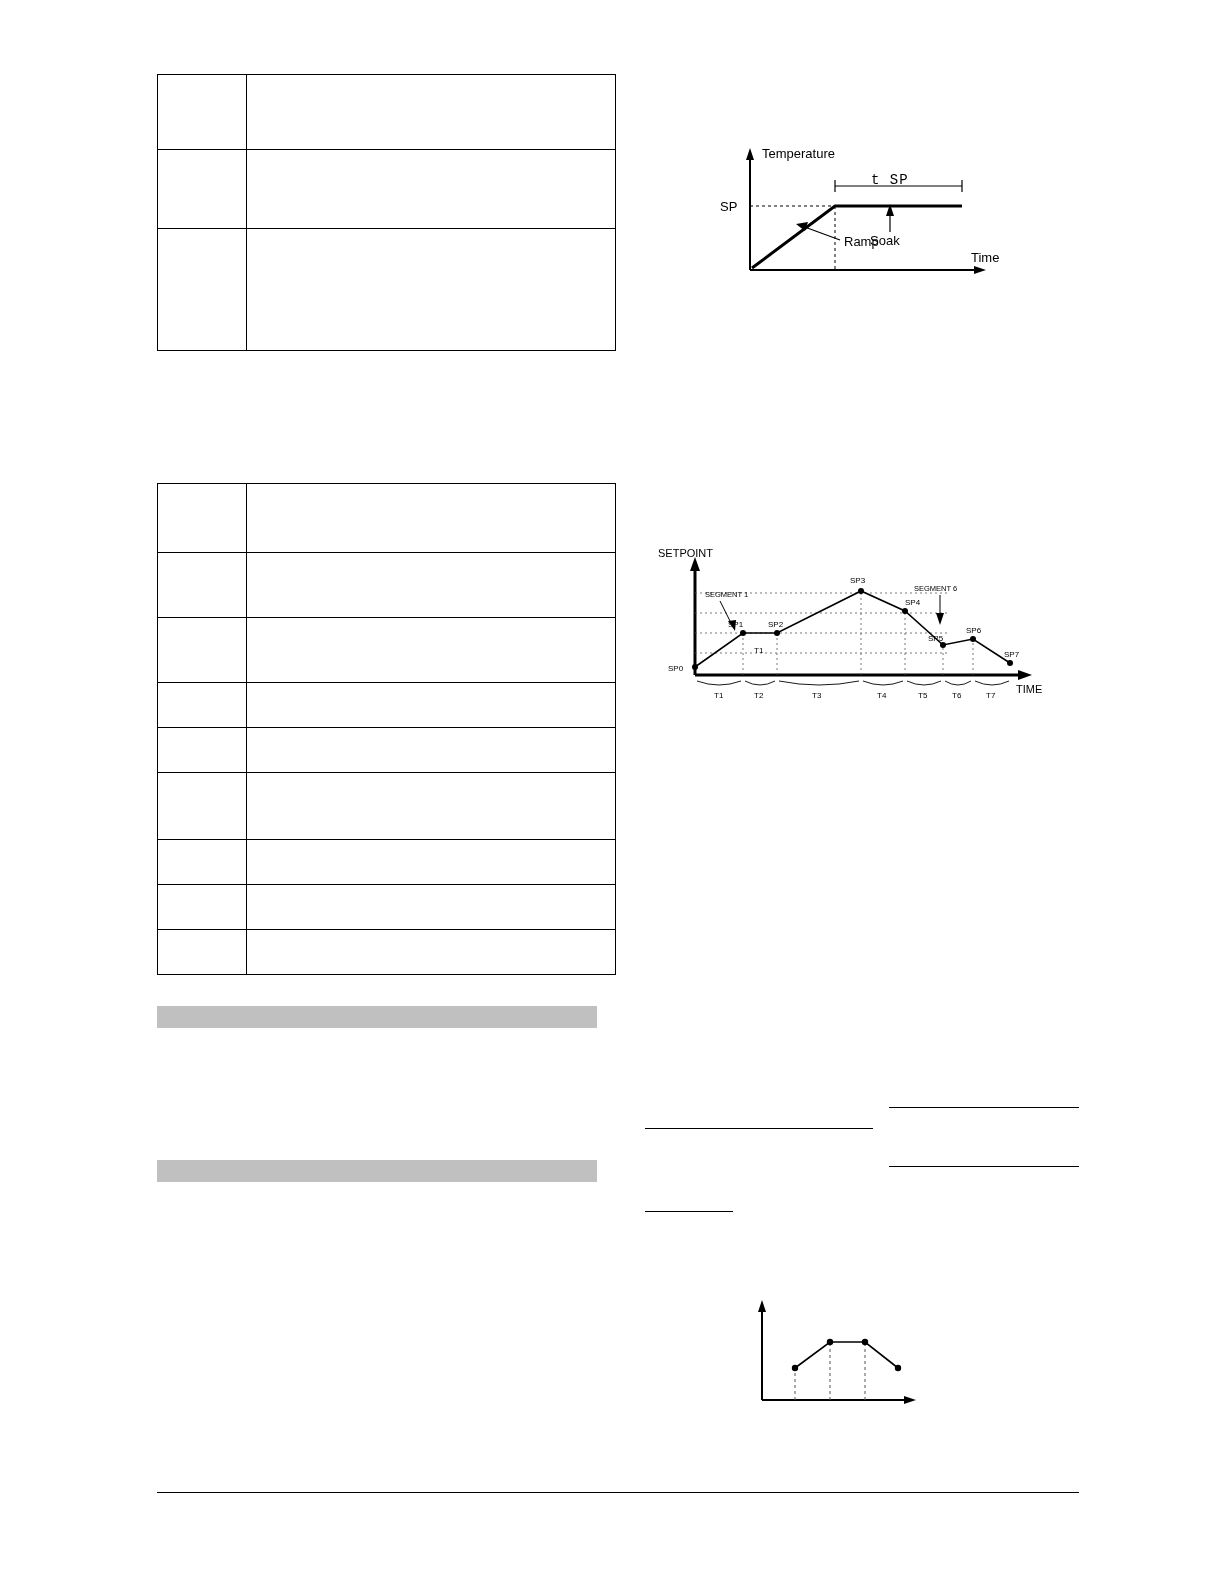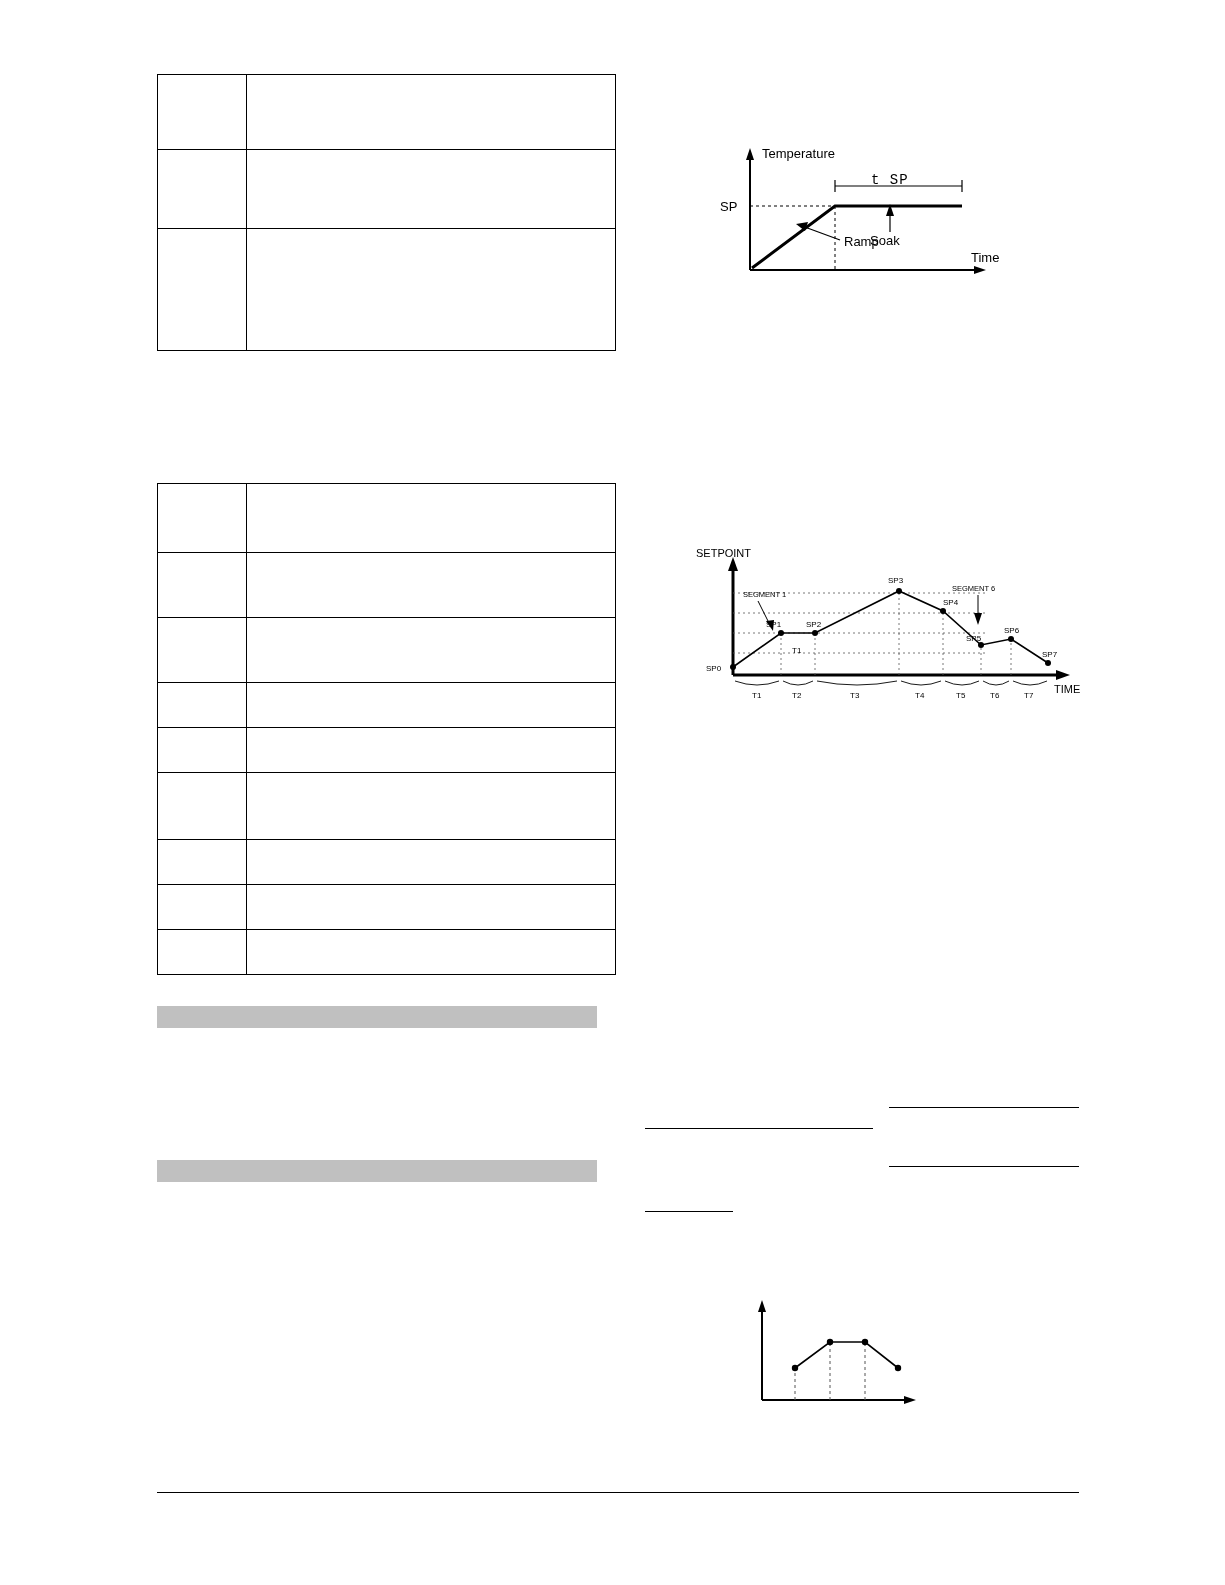--- a/index.html
+++ b/index.html
@@ -82,21 +82,21 @@
     text-decoration: underline;
     border-bottom: 1px solid #0000cc;
     padding-bottom: 1px;
   }
 
   
   .figure {
     position: absolute;
   }
   #figure-ramp-soak { left: 690px; top: 140px; }
-  #figure-profile   { left: 688px; top: 535px; }
+  #figure-profile   { left: 650px; top: 535px; }
   #figure-small     { left: 720px; top: 1290px; }
 
   .fig-svg { display: block; }
 </style>
 </head>
 <body>
 
 <div class="page">
 
   <table class="doc-table" id="table-one">

